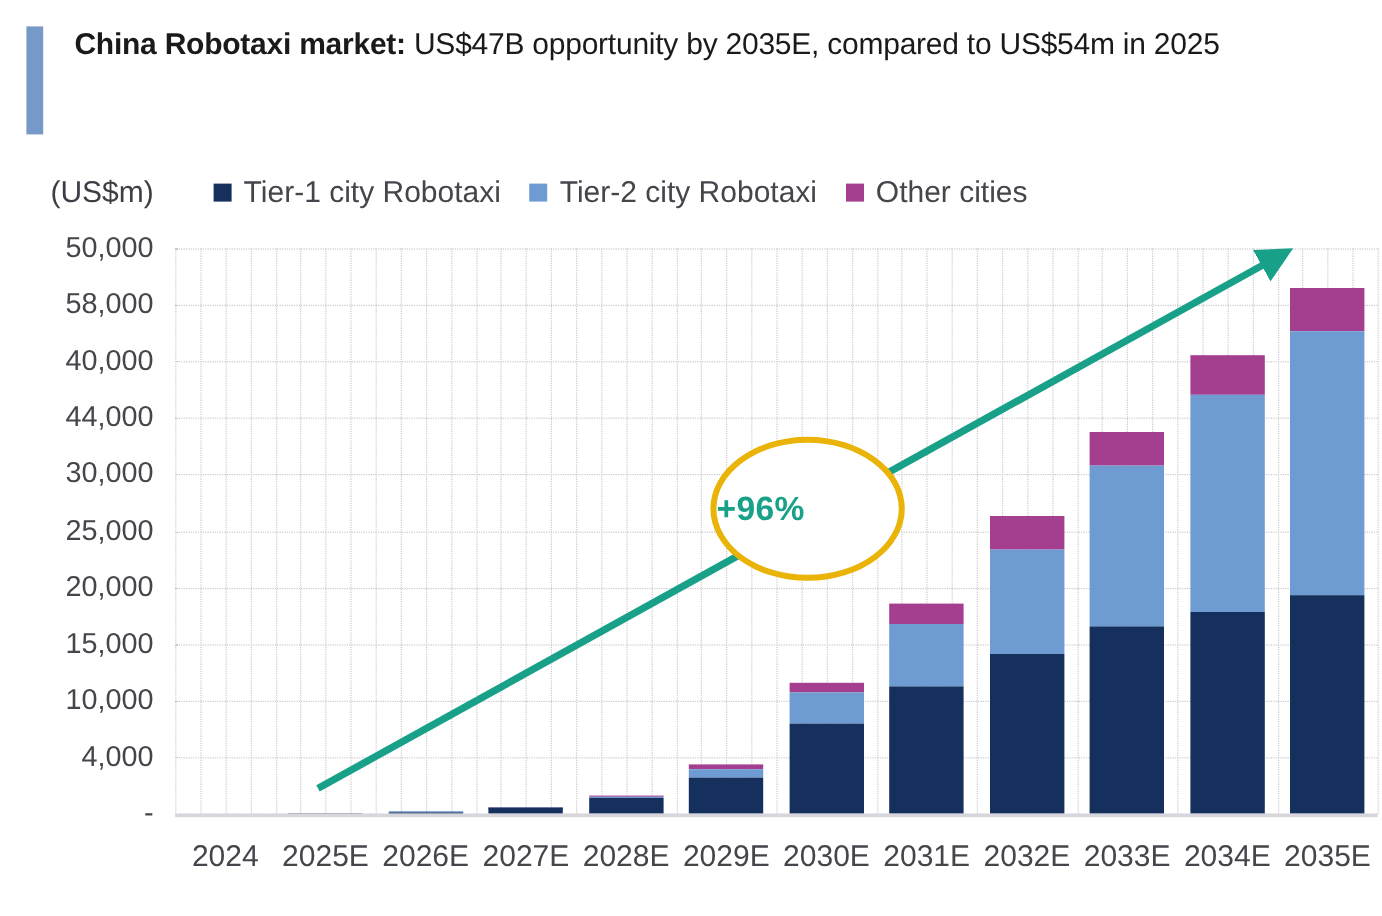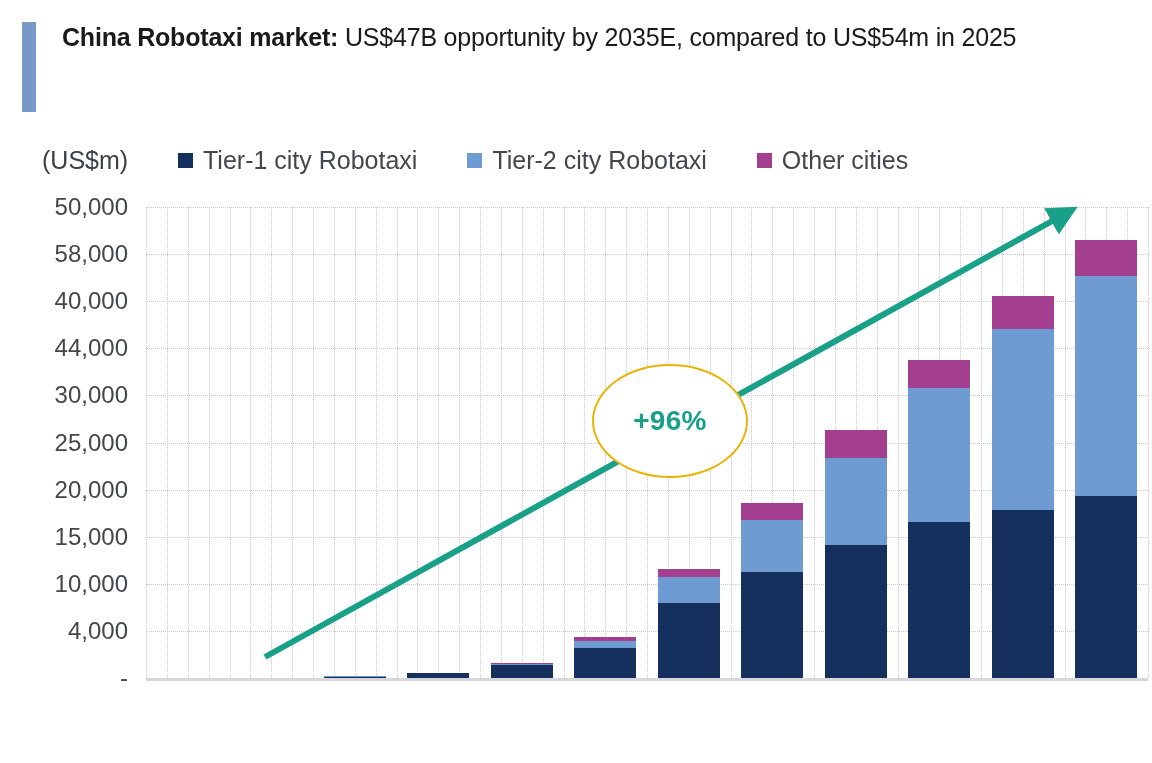--- a/index.html
+++ b/index.html
@@ -30,21 +30,21 @@
     position:absolute;left:0;top:140px;width:1152px;height:40px;
     display:flex;align-items:center;
   }
   #axis-unit-label{
     position:absolute;left:14px;top:0;width:130px;height:40px;
     display:flex;align-items:center;justify-content:flex-start;
     font-size:25px;color:#3e3e46;margin-left:28px;
   }
   #legend-items{
     position:absolute;left:178px;top:0;height:40px;
-    display:flex;align-items:center;gap:50px;
+    display:flex;align-items:center;gap:24px;
   }
   .legend-item{display:flex;align-items:center;gap:10px;}
   .legend-swatch{width:15px;height:15px;flex:none;}
   .legend-label{font-size:25px;color:#45454c;white-space:nowrap;}
   
   #chart-area{
     position:absolute;left:0;top:0;width:1152px;height:763px;
   }
   #y-axis{
     position:absolute;left:0;top:195px;width:140px;height:495px;
@@ -91,23 +91,23 @@
     display:flex;align-items:center;justify-content:space-between;
   }
   .x-tick{
     font-size:25px;color:#45454c;text-align:center;
     width:83.5px;white-space:nowrap;
   }
   
   #annotation-layer{position:absolute;left:0;top:0;width:1152px;height:763px;pointer-events:none;}
   #growth-callout{
     position:absolute;left:592px;top:364px;width:152px;height:110px;
-    border:2px solid #eab308;border-radius:50%;
+    border:5px solid #eab308;border-radius:50%;
     background:#ffffff;
-    display:flex;align-items:center;justify-content:center;
+    display:flex;align-items:center;
   }
   #growth-callout-label{
     font-size:28px;font-weight:bold;color:#18a188;letter-spacing:0.3px;
   }
 </style>
 </head>
 <body>
 
 <div id="title-block">
   <div id="title-accent-bar"></div>
@@ -287,20 +287,34 @@
         <div class="bar-col" style="width: 83.5px;">
           <div class="bar-stack">
             <div class="seg" title="2035E · Other cities · 3750" style="height: 35.325px; background: rgb(164, 62, 142);"></div>
             <div class="seg" title="2035E · Tier-2 city Robotaxi · 23350" style="height: 219.957px; background: rgb(110, 155, 210);"></div>
             <div class="seg" title="2035E · Tier-1 city Robotaxi · 19350" style="height: 182.277px; background: rgb(21, 48, 92);"></div>
           </div>
         </div>
       </div>
   </div>
   <div id="baseline"></div>
+  <div id="x-axis">
+      <div class="x-tick" style="width: 83.5px;">2024</div>
+      <div class="x-tick" style="width: 83.5px;">2025E</div>
+      <div class="x-tick" style="width: 83.5px;">2026E</div>
+      <div class="x-tick" style="width: 83.5px;">2027E</div>
+      <div class="x-tick" style="width: 83.5px;">2028E</div>
+      <div class="x-tick" style="width: 83.5px;">2029E</div>
+      <div class="x-tick" style="width: 83.5px;">2030E</div>
+      <div class="x-tick" style="width: 83.5px;">2031E</div>
+      <div class="x-tick" style="width: 83.5px;">2032E</div>
+      <div class="x-tick" style="width: 83.5px;">2033E</div>
+      <div class="x-tick" style="width: 83.5px;">2034E</div>
+      <div class="x-tick" style="width: 83.5px;">2035E</div>
+    </div>
 </div>
 
 <svg id="annotation-layer" width="1152" height="763" viewBox="0 0 1152 763">
   <defs>
     <marker id="arrowhead" markerWidth="5" markerHeight="5" refX="2.2" refY="2.5" orient="auto">
       <path d="M0,0 L5,2.5 L0,5 z" fill="#18a188"></path>
     </marker>
   </defs>
   <line x1="265" y1="657" x2="1063" y2="215" stroke="#18a188" stroke-width="6" marker-end="url(#arrowhead)"></line>
 </svg>

